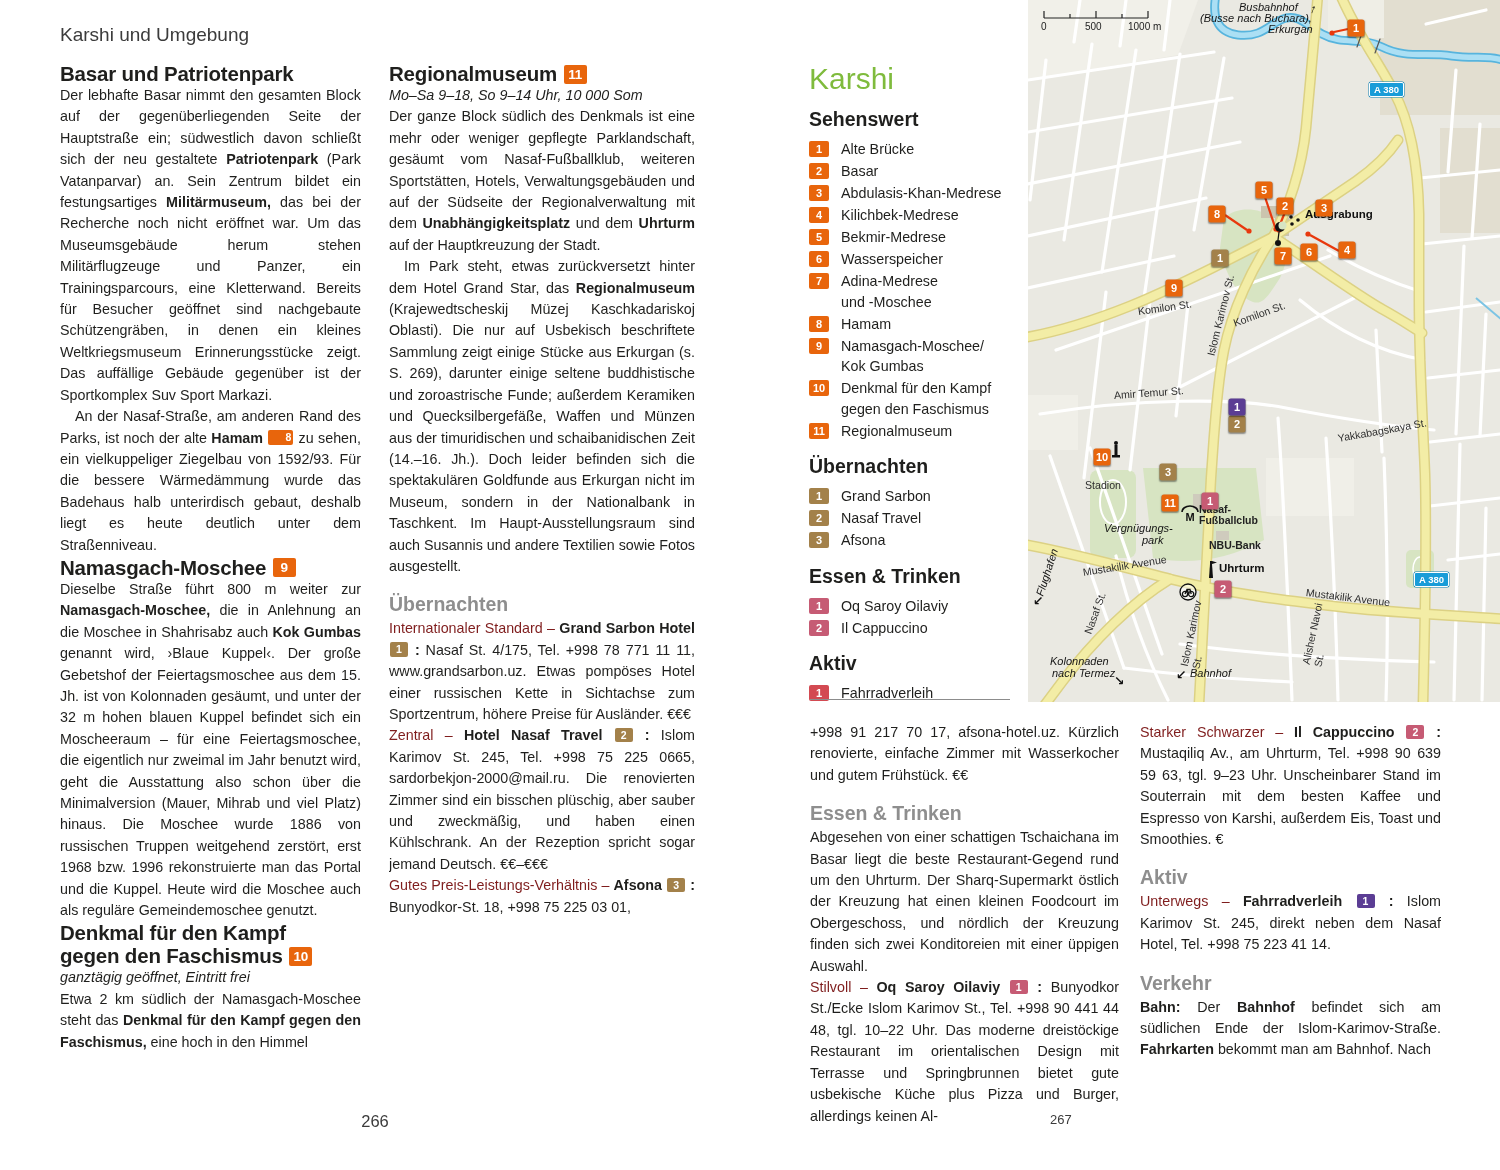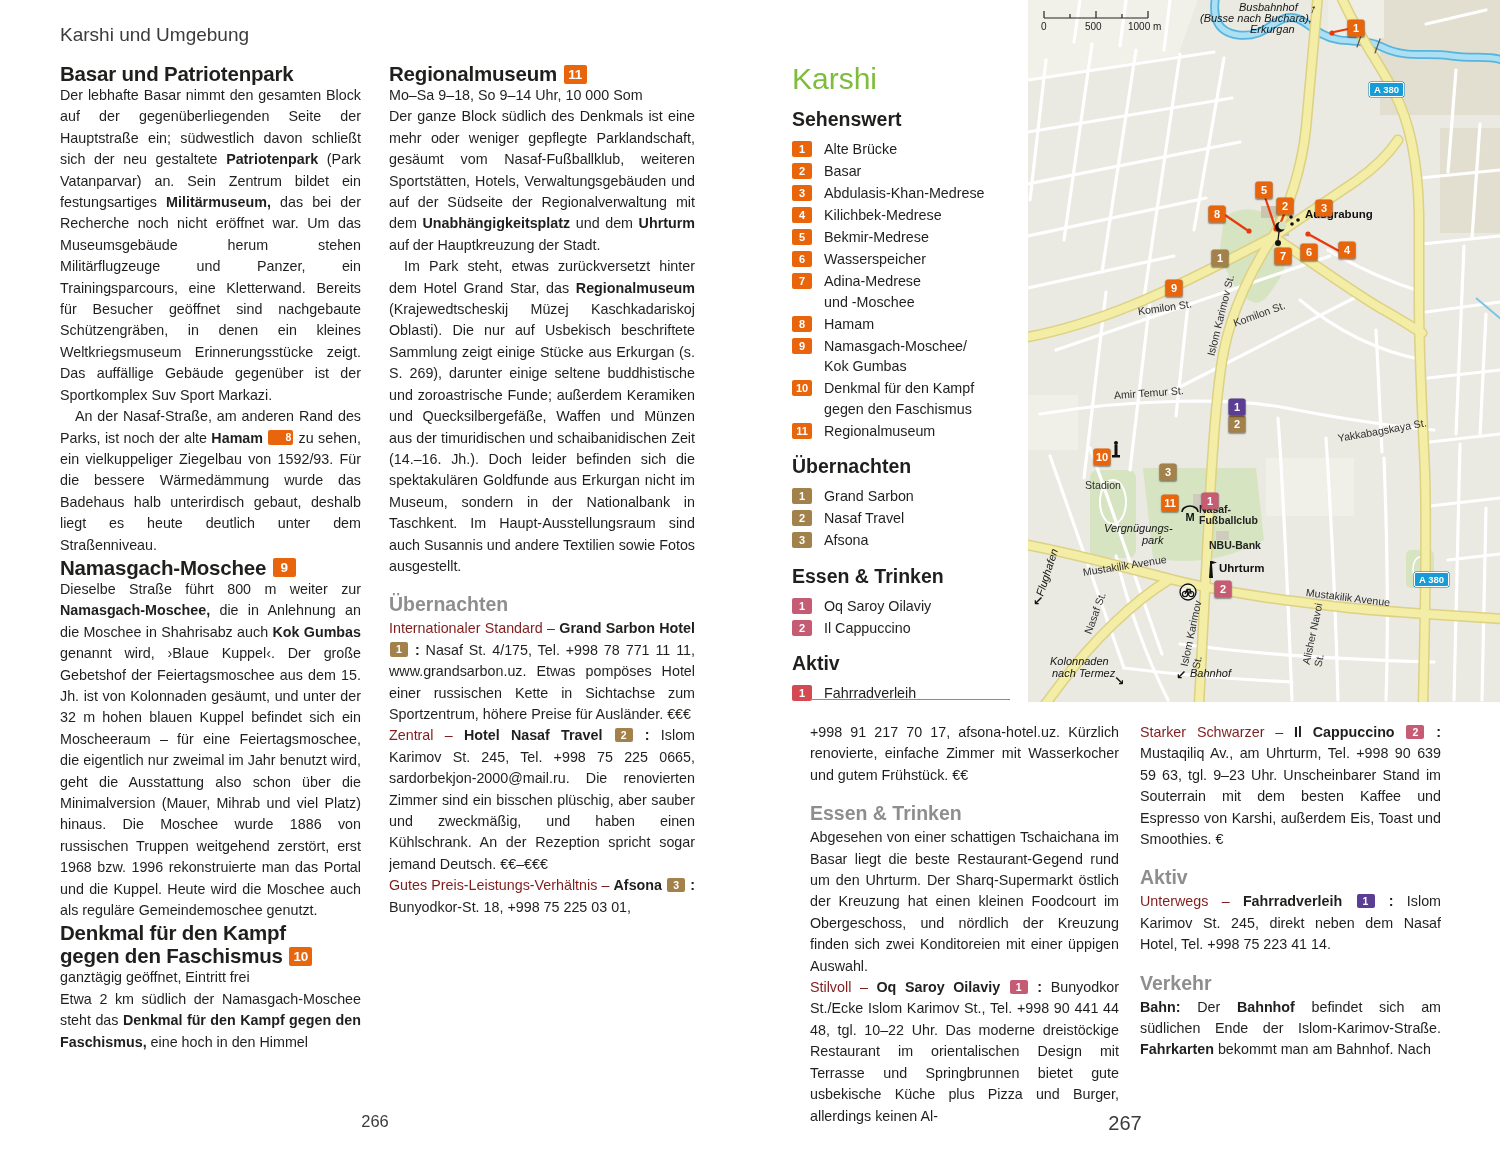--- a/index.html
+++ b/index.html
@@ -5,44 +5,44 @@
   html,body{margin:0;padding:0;}
   body{width:1500px;height:1170px;position:relative;background:#ffffff;overflow:hidden;
        font-family:"Liberation Sans","DejaVu Sans",sans-serif;color:#1f1f1d;}
   .col{position:absolute;text-align:justify;font-size:14.3px;line-height:21.4px;overflow:hidden;}
   .col p{margin:0;}
   p.ind{text-indent:15px;}
   h2.sec{margin:0;padding:0;font-size:20.5px;line-height:23px;font-weight:700;text-align:left;
          white-space:pre-line;letter-spacing:-0.2px;color:#1f1f1d;}
   .mt{margin-top:17px;}
   h3.gray{margin:16px 0 3px;font-size:19.5px;line-height:22px;font-weight:700;color:#8e8e8e;text-align:left;}
-  .info{}
+  .info{font-style:italic;}
   .b{font-weight:700;}
   .o{color:#7f1d1d;}
   .badge{display:inline-block;min-width:14px;height:14.5px;padding:0 2px;border-radius:2px;color:#fff;
          font-weight:700;font-size:10.5px;line-height:14.5px;text-align:center;vertical-align:1.5px;
          margin:0 1px;font-style:normal;}
   h2.sec .badge{min-width:19px;height:19px;line-height:19px;font-size:13.5px;vertical-align:2.5px;}
   .bg-orange{background:#E8650C;}
   .bg-brown{background:#A3814A;}
   .bg-pink{background:#C65B74;}
   .bg-purple{background:#5B3D94;}
   .bg-red{background:#D34A52;}
 
   #hdr{position:absolute;left:60px;top:24px;font-size:19px;color:#3b3b3b;}
   #pn-left{position:absolute;left:300px;top:1112px;width:150px;text-align:center;font-size:16.5px;color:#3b3b3b;}
-  #pn-right{position:absolute;left:1050px;top:1112px;width:150px;text-align:center;font-size:20px;color:#3b3b3b;}
+  #pn-right{position:absolute;left:1050px;top:1112px;width:150px;font-size:13px;color:#3b3b3b;}
 
   #col1{left:60px;top:62px;width:301px;height:1048px;}
   #col2{left:389px;top:62px;width:306px;height:1048px;}
   #col3{left:810px;top:722px;width:309px;height:446px;}
   #col4{left:1140px;top:722px;width:301px;height:446px;}
 
   
-  #legend{position:absolute;left:792px;top:62px;width:212px;}
+  #legend{position:absolute;left:809px;top:62px;width:212px;}
   #legend .title{font-size:30px;line-height:34px;color:#7FBB3D;margin:0 0 12px;font-weight:400;}
   #legend h4{font-size:19.5px;margin:14px 0 8px;font-weight:700;color:#1f1f1d;}
   #legend h4.first{margin-top:0;}
   .lrow{display:flex;gap:12px;margin-bottom:1.5px;align-items:flex-start;}
   .lrow .badge{flex:0 0 auto;min-width:16px;height:16px;line-height:16px;font-size:11px;margin:2px 0 0;vertical-align:0;}
   .ltxt{font-size:14.3px;line-height:20.5px;color:#1f1f1d;}
   #legend-rule{position:absolute;left:810px;top:699px;width:200px;height:0;border-top:1px solid #8c8c8c;}
 
   
   #map{position:absolute;left:1028px;top:0;width:472px;height:702px;background:#EAE9E2;overflow:hidden;}
@@ -336,21 +336,21 @@
         <line x1="94" y1="14" x2="94" y2="18"></line>
     </g>
   </svg>
 
   <div id="map-labels">
     <span class="ml sc" style="left:13px;top:21px">0</span>
     <span class="ml sc" style="left:57px;top:21px">500</span>
     <span class="ml sc" style="left:100px;top:21px">1000 m</span>
   <span class="ml it" style="left: 211px; top: 2px;">Busbahnhof</span>
       <span class="ml it" style="left: 172px; top: 13px;">(Busse nach Buchara),</span>
-      <span class="ml it" style="left: 222px; top: 24px; text-align: center;">Erkurgan</span>
+      <span class="ml it" style="left: 240px; top: 24px; text-align: center;">Erkurgan</span>
       <span class="ml arrow" style="left: 282px; top: 3px; transform: rotate(20deg);">↑</span>
       <span class="ml rb" style="left: 341px; top: 82px;">A 380</span>
       <span class="ml rb" style="left: 386px; top: 572px;">A 380</span>
       <span class="ml bd" style="left: 277px; top: 209px;">Ausgrabung</span>
       <span class="ml" style="left: 110px; top: 306px; transform: rotate(-8deg);">Komilon St.</span>
       <span class="ml" style="left: 206px; top: 318px; transform: rotate(-20deg);">Komilon St.</span>
       <span class="ml" style="left: 183px; top: 350px; transform: rotate(-76deg);">Islom Karimov St.</span>
       <span class="ml" style="left: 86px; top: 390px; transform: rotate(-4deg);">Amir Temur St.</span>
       <span class="ml" style="left: 310px; top: 433px; transform: rotate(-10deg);">Yakkabagskaya St.</span>
       <span class="ml" style="left: 57px; top: 480px;">Stadion</span>

